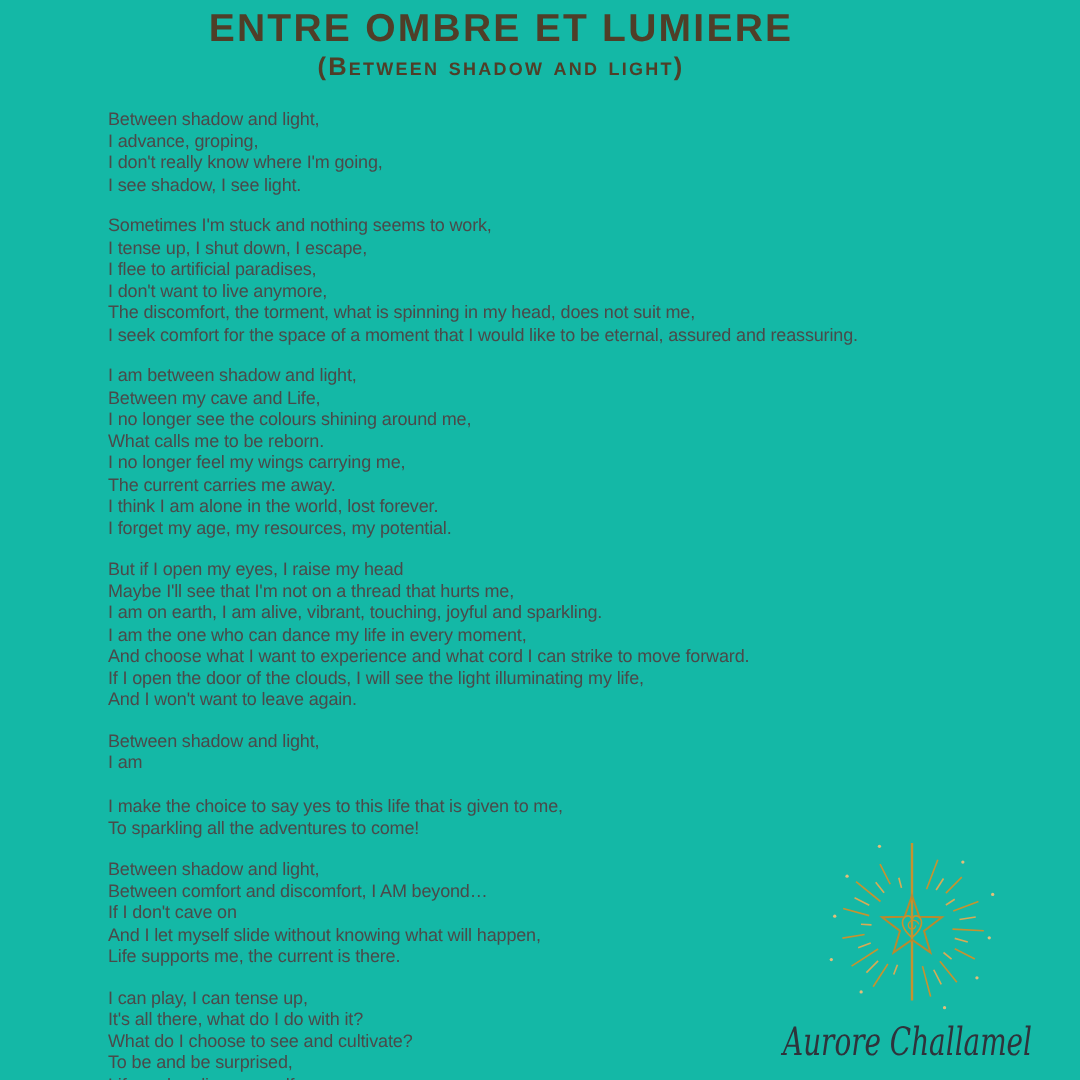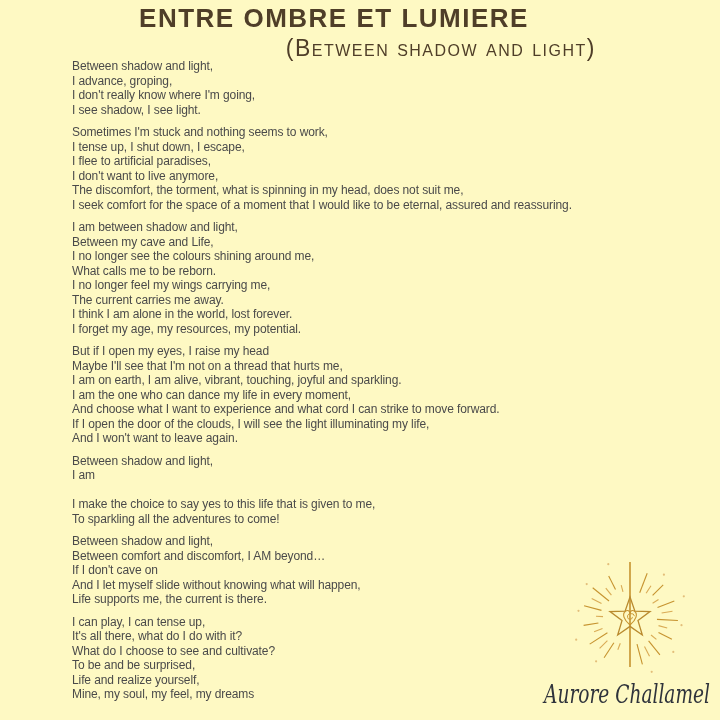--- a/index.html
+++ b/index.html
@@ -1,61 +1,60 @@
 <!DOCTYPE html>
 <html><head>
 <meta charset="utf-8">
 <style>
   html, body { margin: 0; padding: 0; background: #ffffff; }
   .page {
     position: relative;
     width: 720px;
     height: 720px;
-    background: #fef9c3;
+    background: #14b8a6;
     overflow: hidden;
     font-family: "Liberation Sans", sans-serif;
   }
   .title-block {
     position: absolute;
     left: 72px;
     top: 3px;
     width: 524px;
     text-align: center;
     color: #4f3e28;
   }
   .title-block h1 {
     margin: 0;
     font-size: 26px;
     font-weight: bold;
     letter-spacing: 1.5px;
     white-space: nowrap;
   }
   .title-block h2 {
     margin: 1px 0 0 0;
-    font-size: 23px;
-    font-weight: normal;
+    font-size: 17px;
+    font-weight: bold;
     font-variant: small-caps;
     letter-spacing: 1.5px;
     white-space: nowrap;
-    text-align: right;
   }
   .poem {
     position: absolute;
     left: 72px;
     top: 59px;
     width: 640px;
     font-size: 12px;
     line-height: 14.5px;
     letter-spacing: -0.1px;
     color: #4a4a4a;
   }
-  .poem p { margin: 0 0 8px 0; white-space: nowrap; }
+  .poem p { margin: 13px 0 8px 0; white-space: nowrap; }
   .logo {
     position: absolute;
-    left: 540px;
+    left: 518px;
     top: 556px;
     width: 175px;
     height: 164px;
   }
   .logo .star-svg { position: absolute; left: 25px; top: 0; }
   .logo .sig-svg  { position: absolute; left: 0;  top: 116px; }
   .sig-text {
     font-family: "DejaVu Serif", serif;
     font-style: italic;
     fill: #2f333b;

